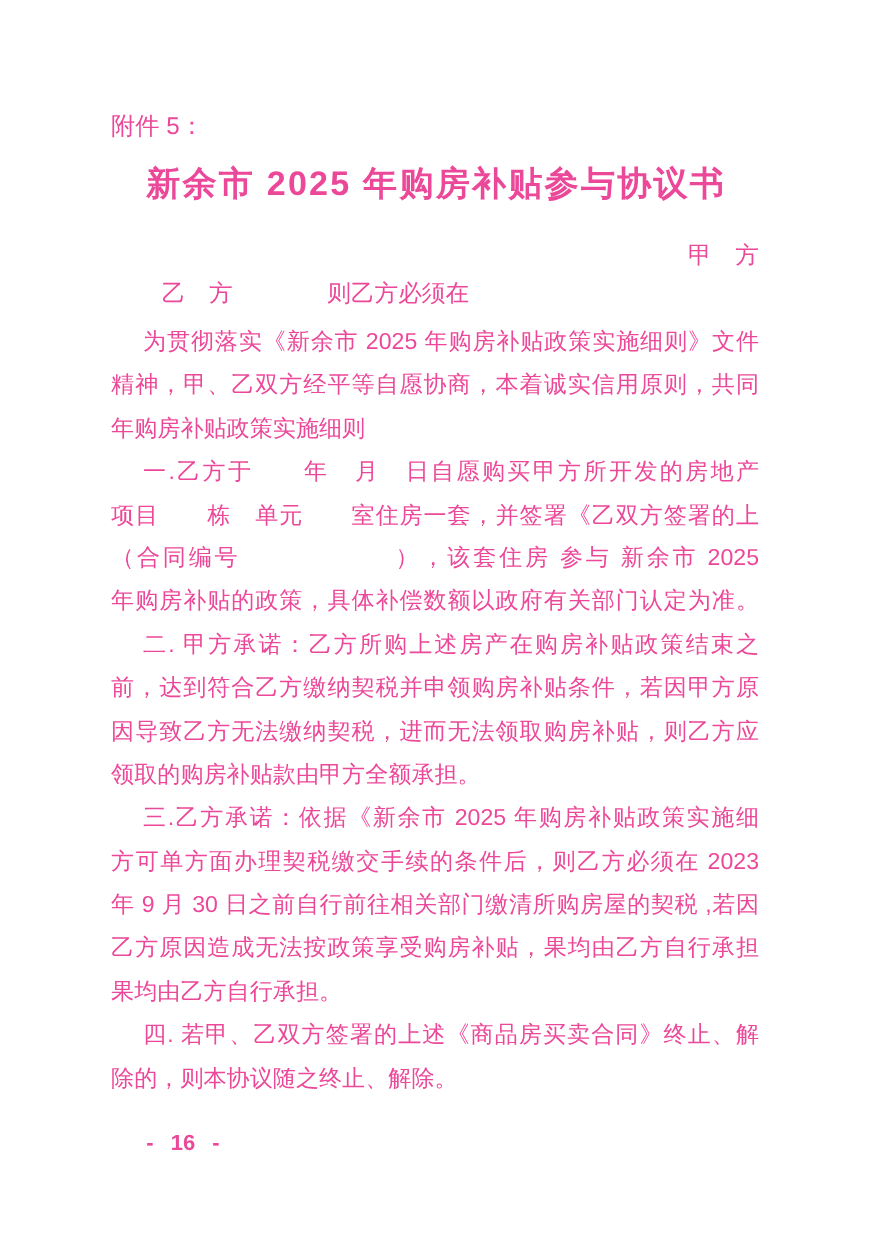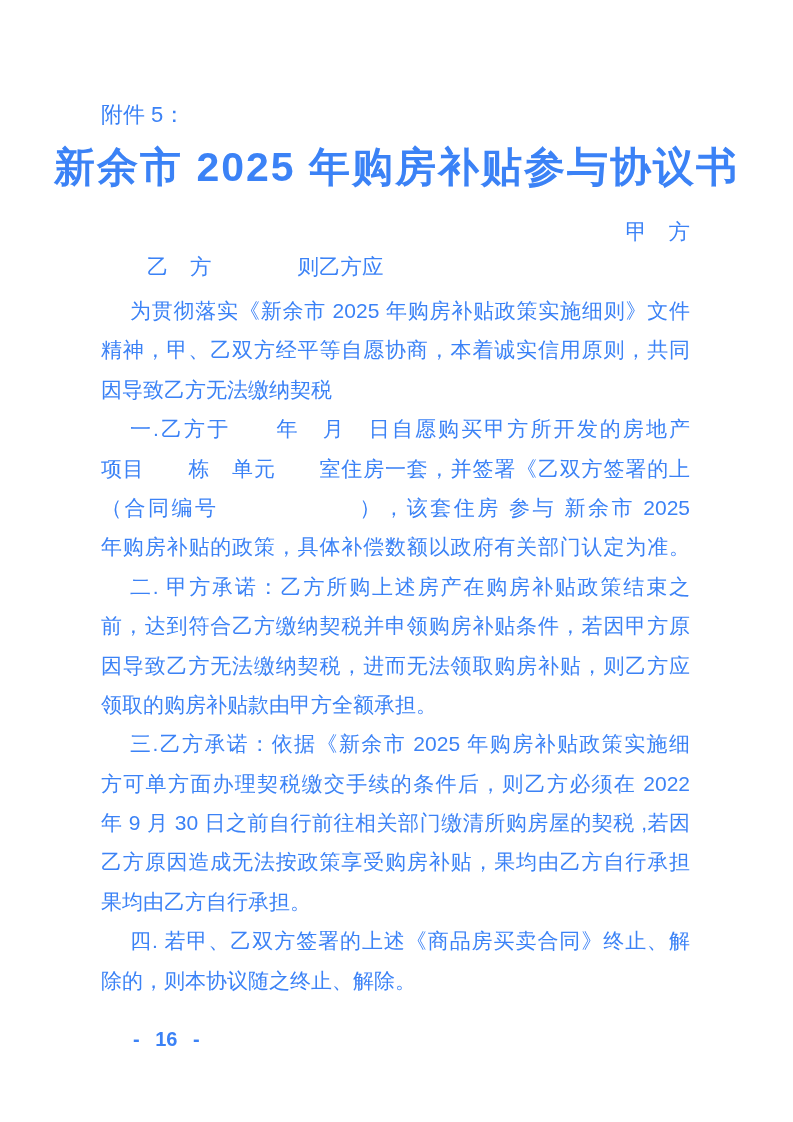--- a/index.html
+++ b/index.html
@@ -5,40 +5,40 @@
   html, body {
     margin: 0;
     padding: 0;
     background: #ffffff;
   }
   .page {
     position: relative;
     width: 793px;
     height: 1122px;
     background: #ffffff;
-    color: #3b82f6;
+    color: #ec4899;
     font-family: "Liberation Sans", sans-serif;
     overflow: hidden;
   }
   .attach-label {
     position: absolute;
     left: 101px;
     top: 101px;
     font-size: 22px;
     line-height: 28px;
     font-weight: 500;
   }
   .doc-title {
     position: absolute;
     left: 0;
     right: 0;
     top: 147px;
     margin: 0;
     text-align: center;
-    font-size: 41px;
+    font-size: 31px;
     line-height: 40px;
     font-weight: 700;
     letter-spacing: 2px;
   }
   .party-line {
     position: absolute;
     left: 101px;
     right: 103px;
     font-size: 21.5px;
     line-height: 27px;
@@ -82,40 +82,40 @@
 <body>
 
 <div class="page">
 
   <div class="attach-label">附件 5：</div>
 
   <h1 class="doc-title">新余市 2025 年购房补贴参与协议书</h1>
 
   <div class="party-line party-a">甲　方</div>
 
-  <div class="party-line party-b">乙　方　　　　则乙方应</div>
+  <div class="party-line party-b">乙　方　　　　则乙方必须在</div>
 
   <div class="doc-body">
 
     <div class="line j f">为贯彻落实《新余市 2025 年购房补贴政策实施细则》文件</div>
     <div class="line j">精神，甲、乙双方经平等自愿协商，本着诚实信用原则，共同</div>
-    <div class="line">因导致乙方无法缴纳契税</div>
+    <div class="line">年购房补贴政策实施细则</div>
 
     <div class="line j f">一.乙方于　　年　月　日自愿购买甲方所开发的房地产</div>
     <div class="line j">项目　　栋　单元　　室住房一套，并签署《乙双方签署的上述》</div>
     <div class="line j">（合同编号　　　　　　），该套住房 参与 新余市 2025</div>
     <div class="line j">年购房补贴的政策，具体补偿数额以政府有关部门认定为准。</div>
 
     <div class="line j f">二. 甲方承诺：乙方所购上述房产在购房补贴政策结束之</div>
     <div class="line j">前，达到符合乙方缴纳契税并申领购房补贴条件，若因甲方原</div>
     <div class="line j">因导致乙方无法缴纳契税，进而无法领取购房补贴，则乙方应</div>
     <div class="line">领取的购房补贴款由甲方全额承担。</div>
 
     <div class="line j f">三.乙方承诺：依据《新余市 2025 年购房补贴政策实施细</div>
-    <div class="line j">方可单方面办理契税缴交手续的条件后，则乙方必须在 2022</div>
+    <div class="line j">方可单方面办理契税缴交手续的条件后，则乙方必须在 2023</div>
     <div class="line j">年 9 月 30 日之前自行前往相关部门缴清所购房屋的契税 ,若因</div>
     <div class="line j">乙方原因造成无法按政策享受购房补贴，果均由乙方自行承担</div>
     <div class="line">果均由乙方自行承担。</div>
 
     <div class="line j f">四. 若甲、乙双方签署的上述《商品房买卖合同》终止、解</div>
     <div class="line">除的，则本协议随之终止、解除。</div>
 
   </div>
 
   <div class="page-footer">- 16 -</div>

